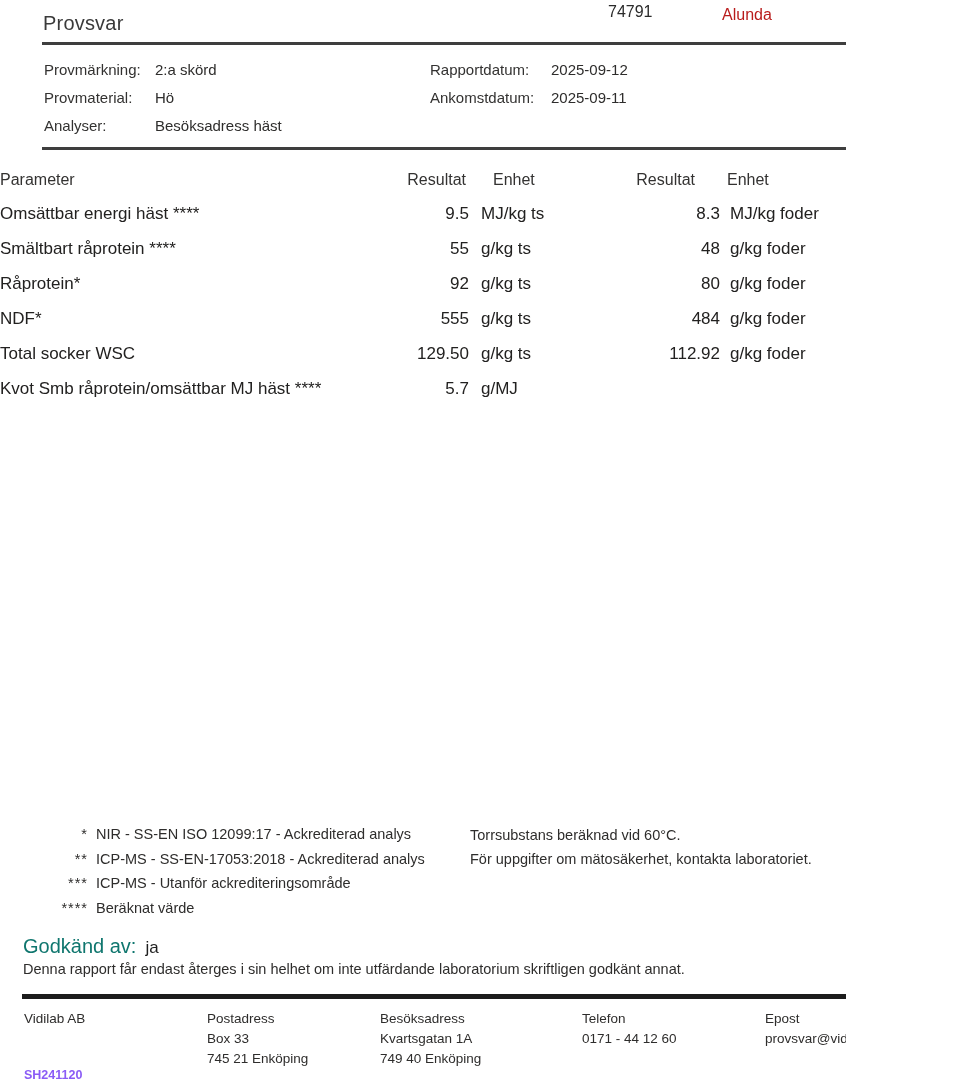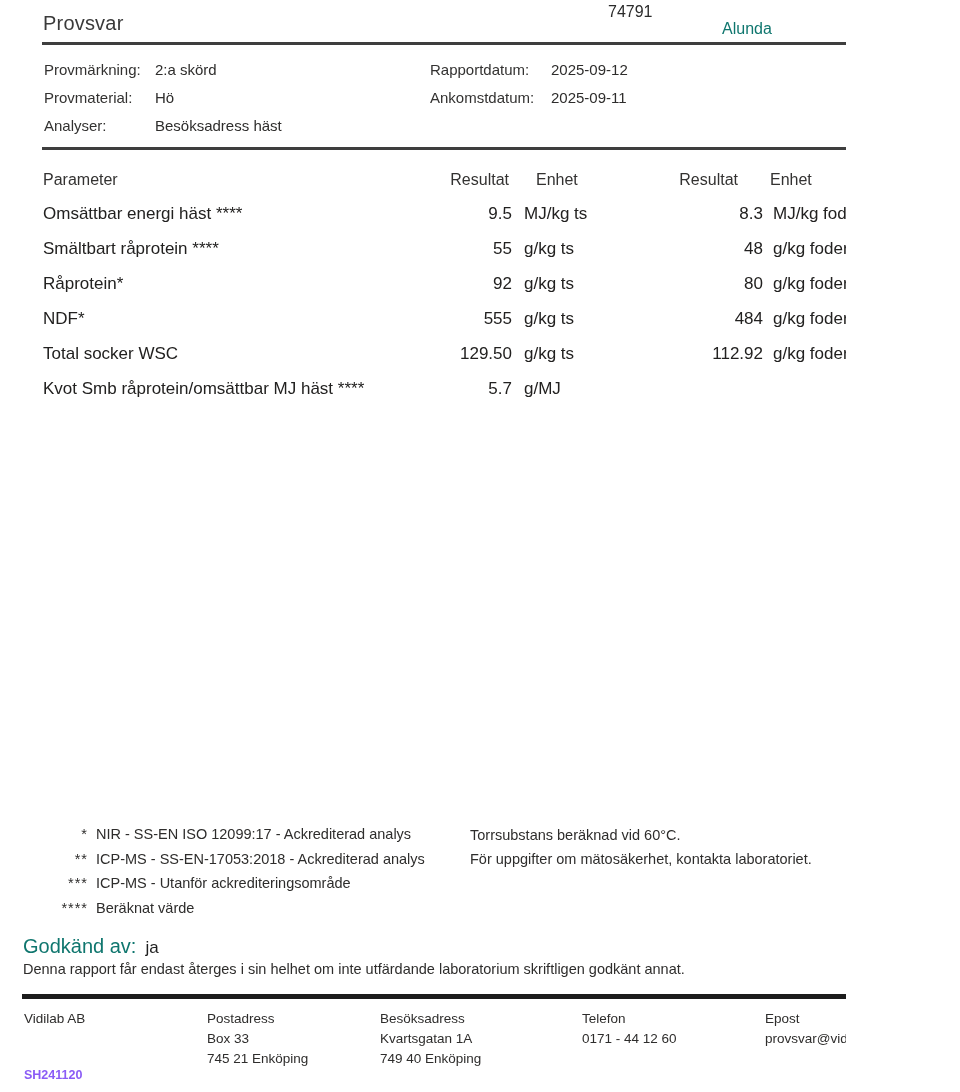--- a/index.html
+++ b/index.html
@@ -16,22 +16,22 @@
   
   .doc-title {
     position: absolute; left: 43px; top: 12px;
     font-size: 20px; font-weight: 500; color: #3a3a3a; letter-spacing: 0.2px;
   }
   .sample-number {
     position: absolute; left: 608px; top: 3px;
     font-size: 16px; color: #2b2b2b;
   }
   .sample-location {
-    position: absolute; left: 722px; top: 20px;
-    font-size: 16px; color: #0f766e;
+    position: absolute; left: 722px; top: 6px;
+    font-size: 16px; color: #b91c1c;
   }
   .rule { position: absolute; left: 42px; width: 851px; height: 2.5px; background: #3e3e3e; }
   .rule-1 { top: 42px; }
   .rule-2 { top: 147px; }
 
   
   .meta-row { position: absolute; font-size: 15px; color: #333231; }
   .meta-label { display: inline-block; }
   .meta-left .meta-label { width: 112px; }
   .meta-left { left: 44px; }
@@ -42,21 +42,20 @@
   .meta-right { left: 430px; }
   .meta-right.r0 { top: 61px; }
   .meta-right.r1 { top: 89px; }
   .meta-value-right { position: absolute; left: 121px; top: 0; white-space: nowrap; color: #2e2d2c; }
 
   
   .table-header, .trow {
     position: relative;
     display: grid;
     grid-template-columns: 395px 74px 139px 112px 130px;
-    padding-left: 43px;
     align-items: start;
   }
   .table-header { position: absolute; top: 171px; left: 0; width: 936px; font-size: 16px; color: #333231; }
   .h-param   { text-align: left; }
   .h-res1    { text-align: right; padding-right: 3px; }
   .h-unit1   { padding-left: 24px; }
   .h-res2    { text-align: right; padding-right: 25px; }
   .h-unit2   { padding-left: 7px; }
 
   .table-body { position: absolute; top: 204px; left: 0; width: 936px; }

